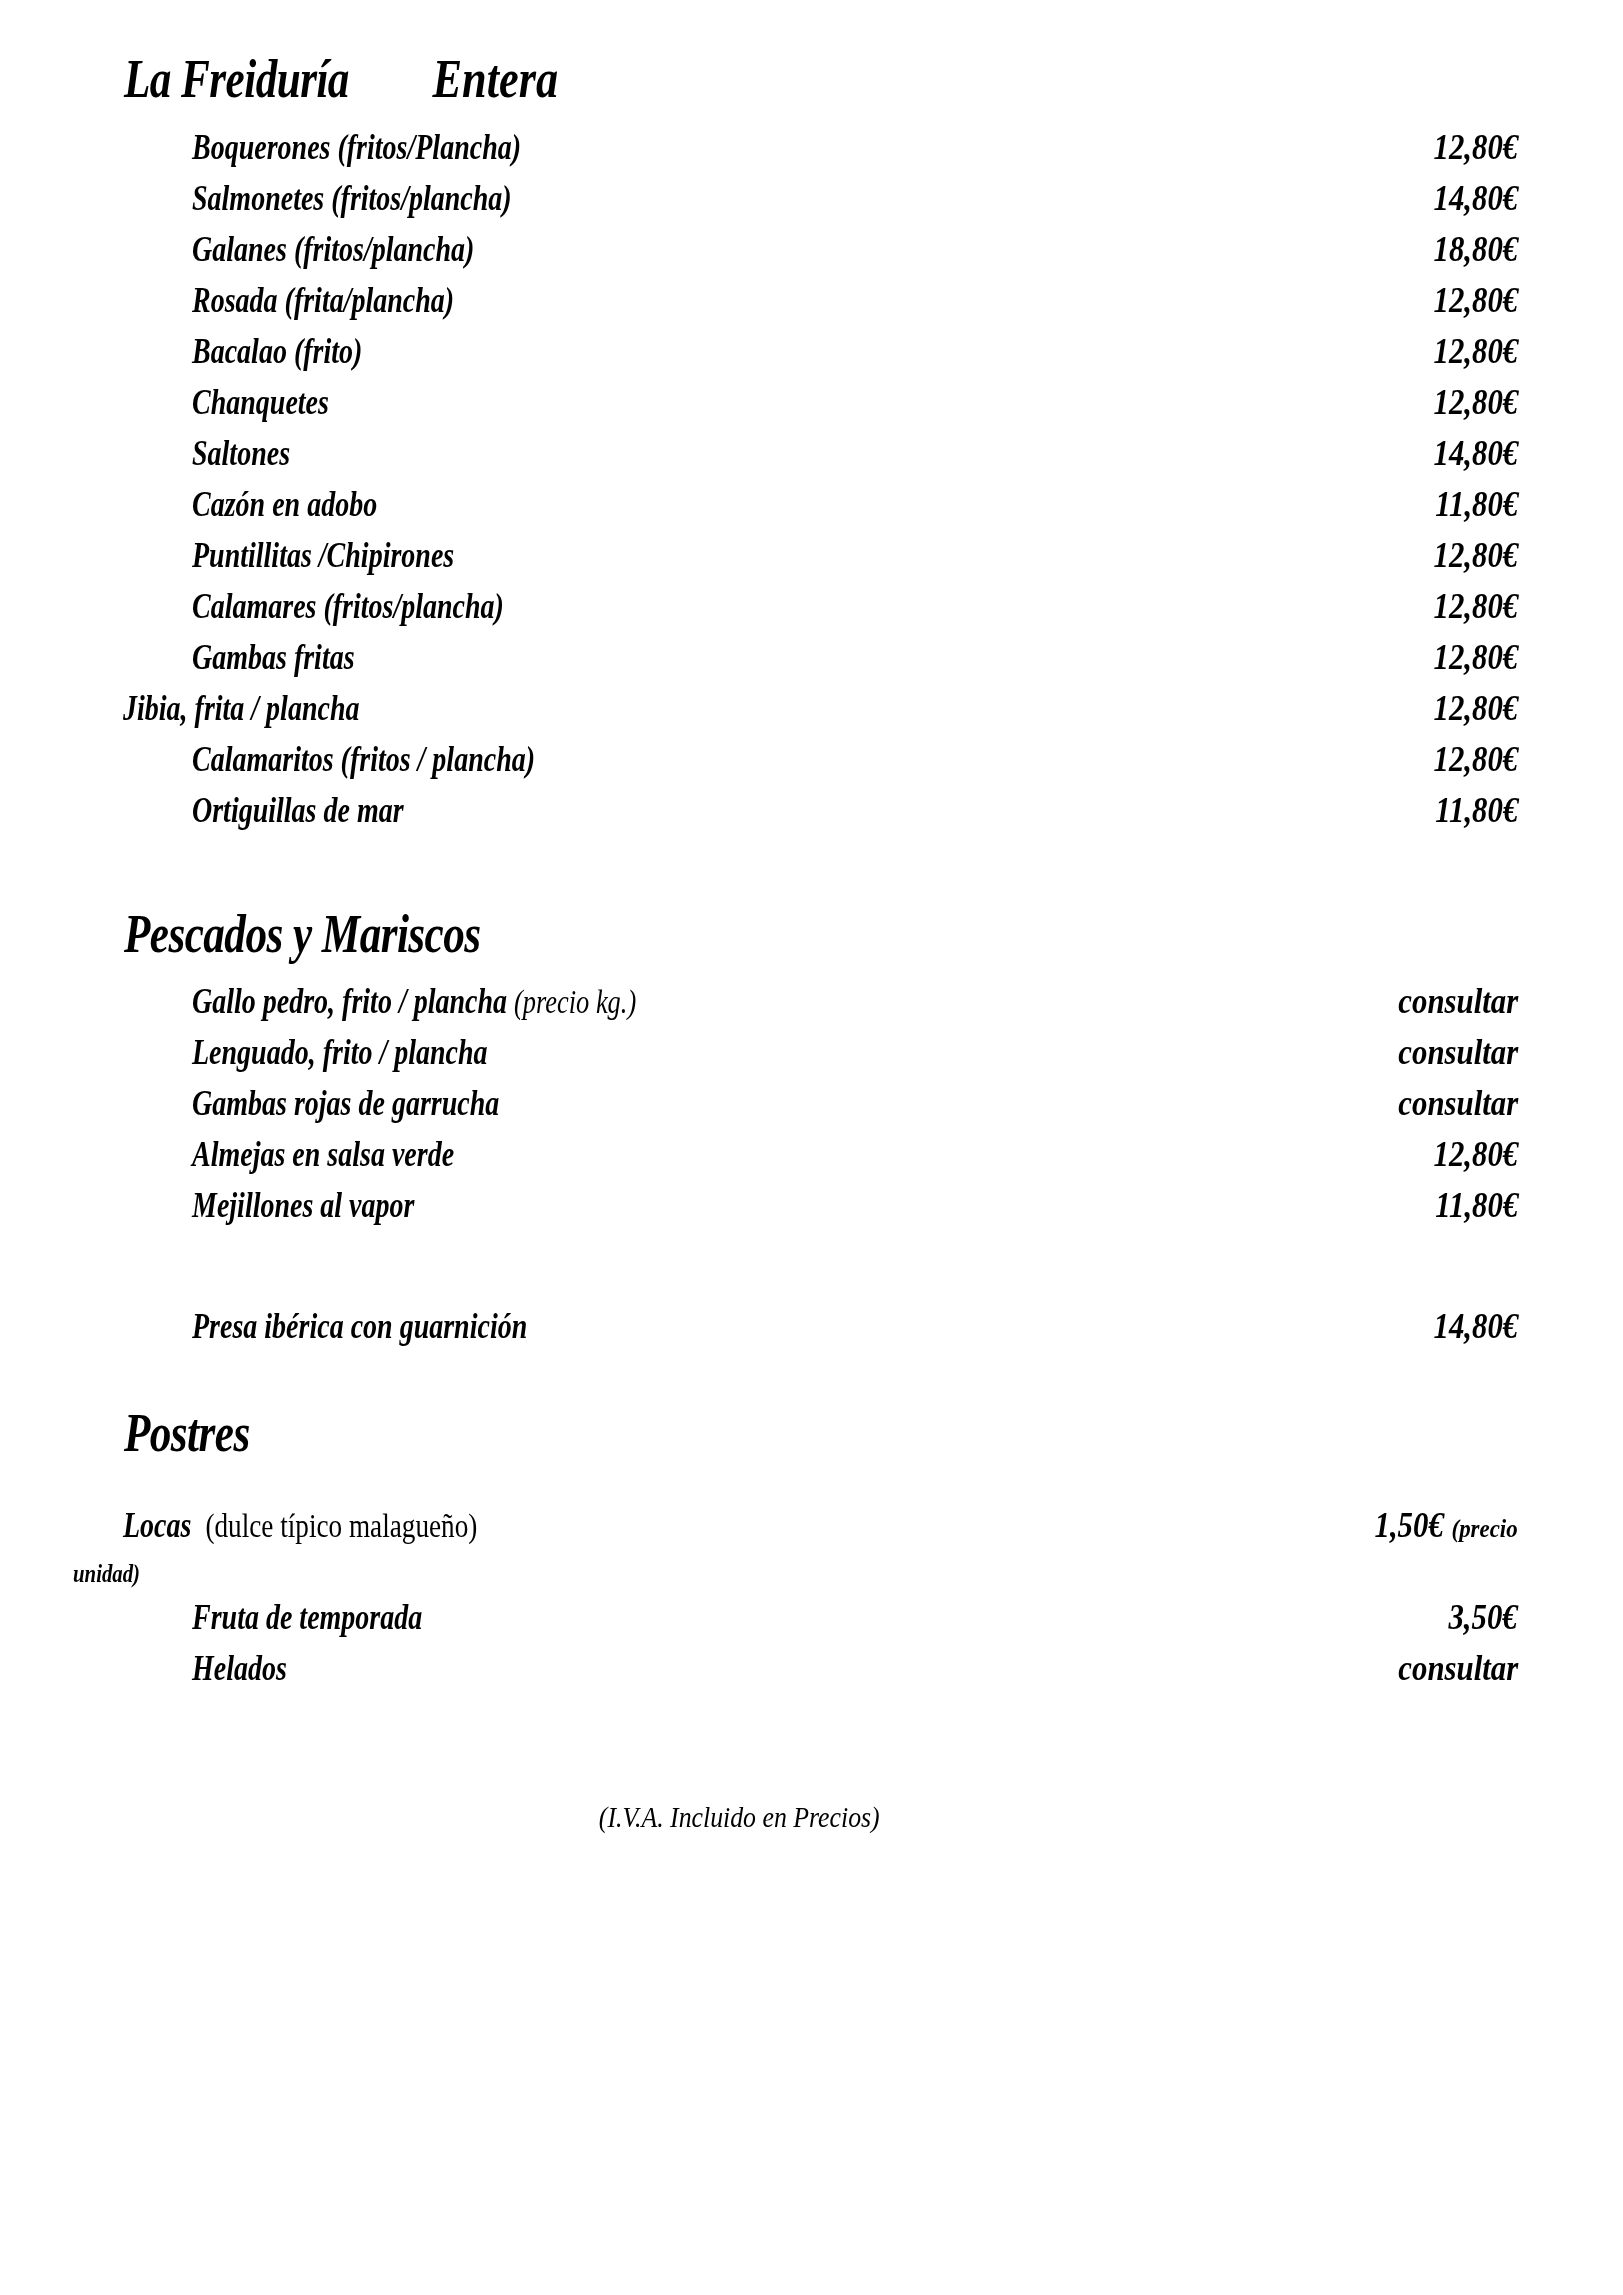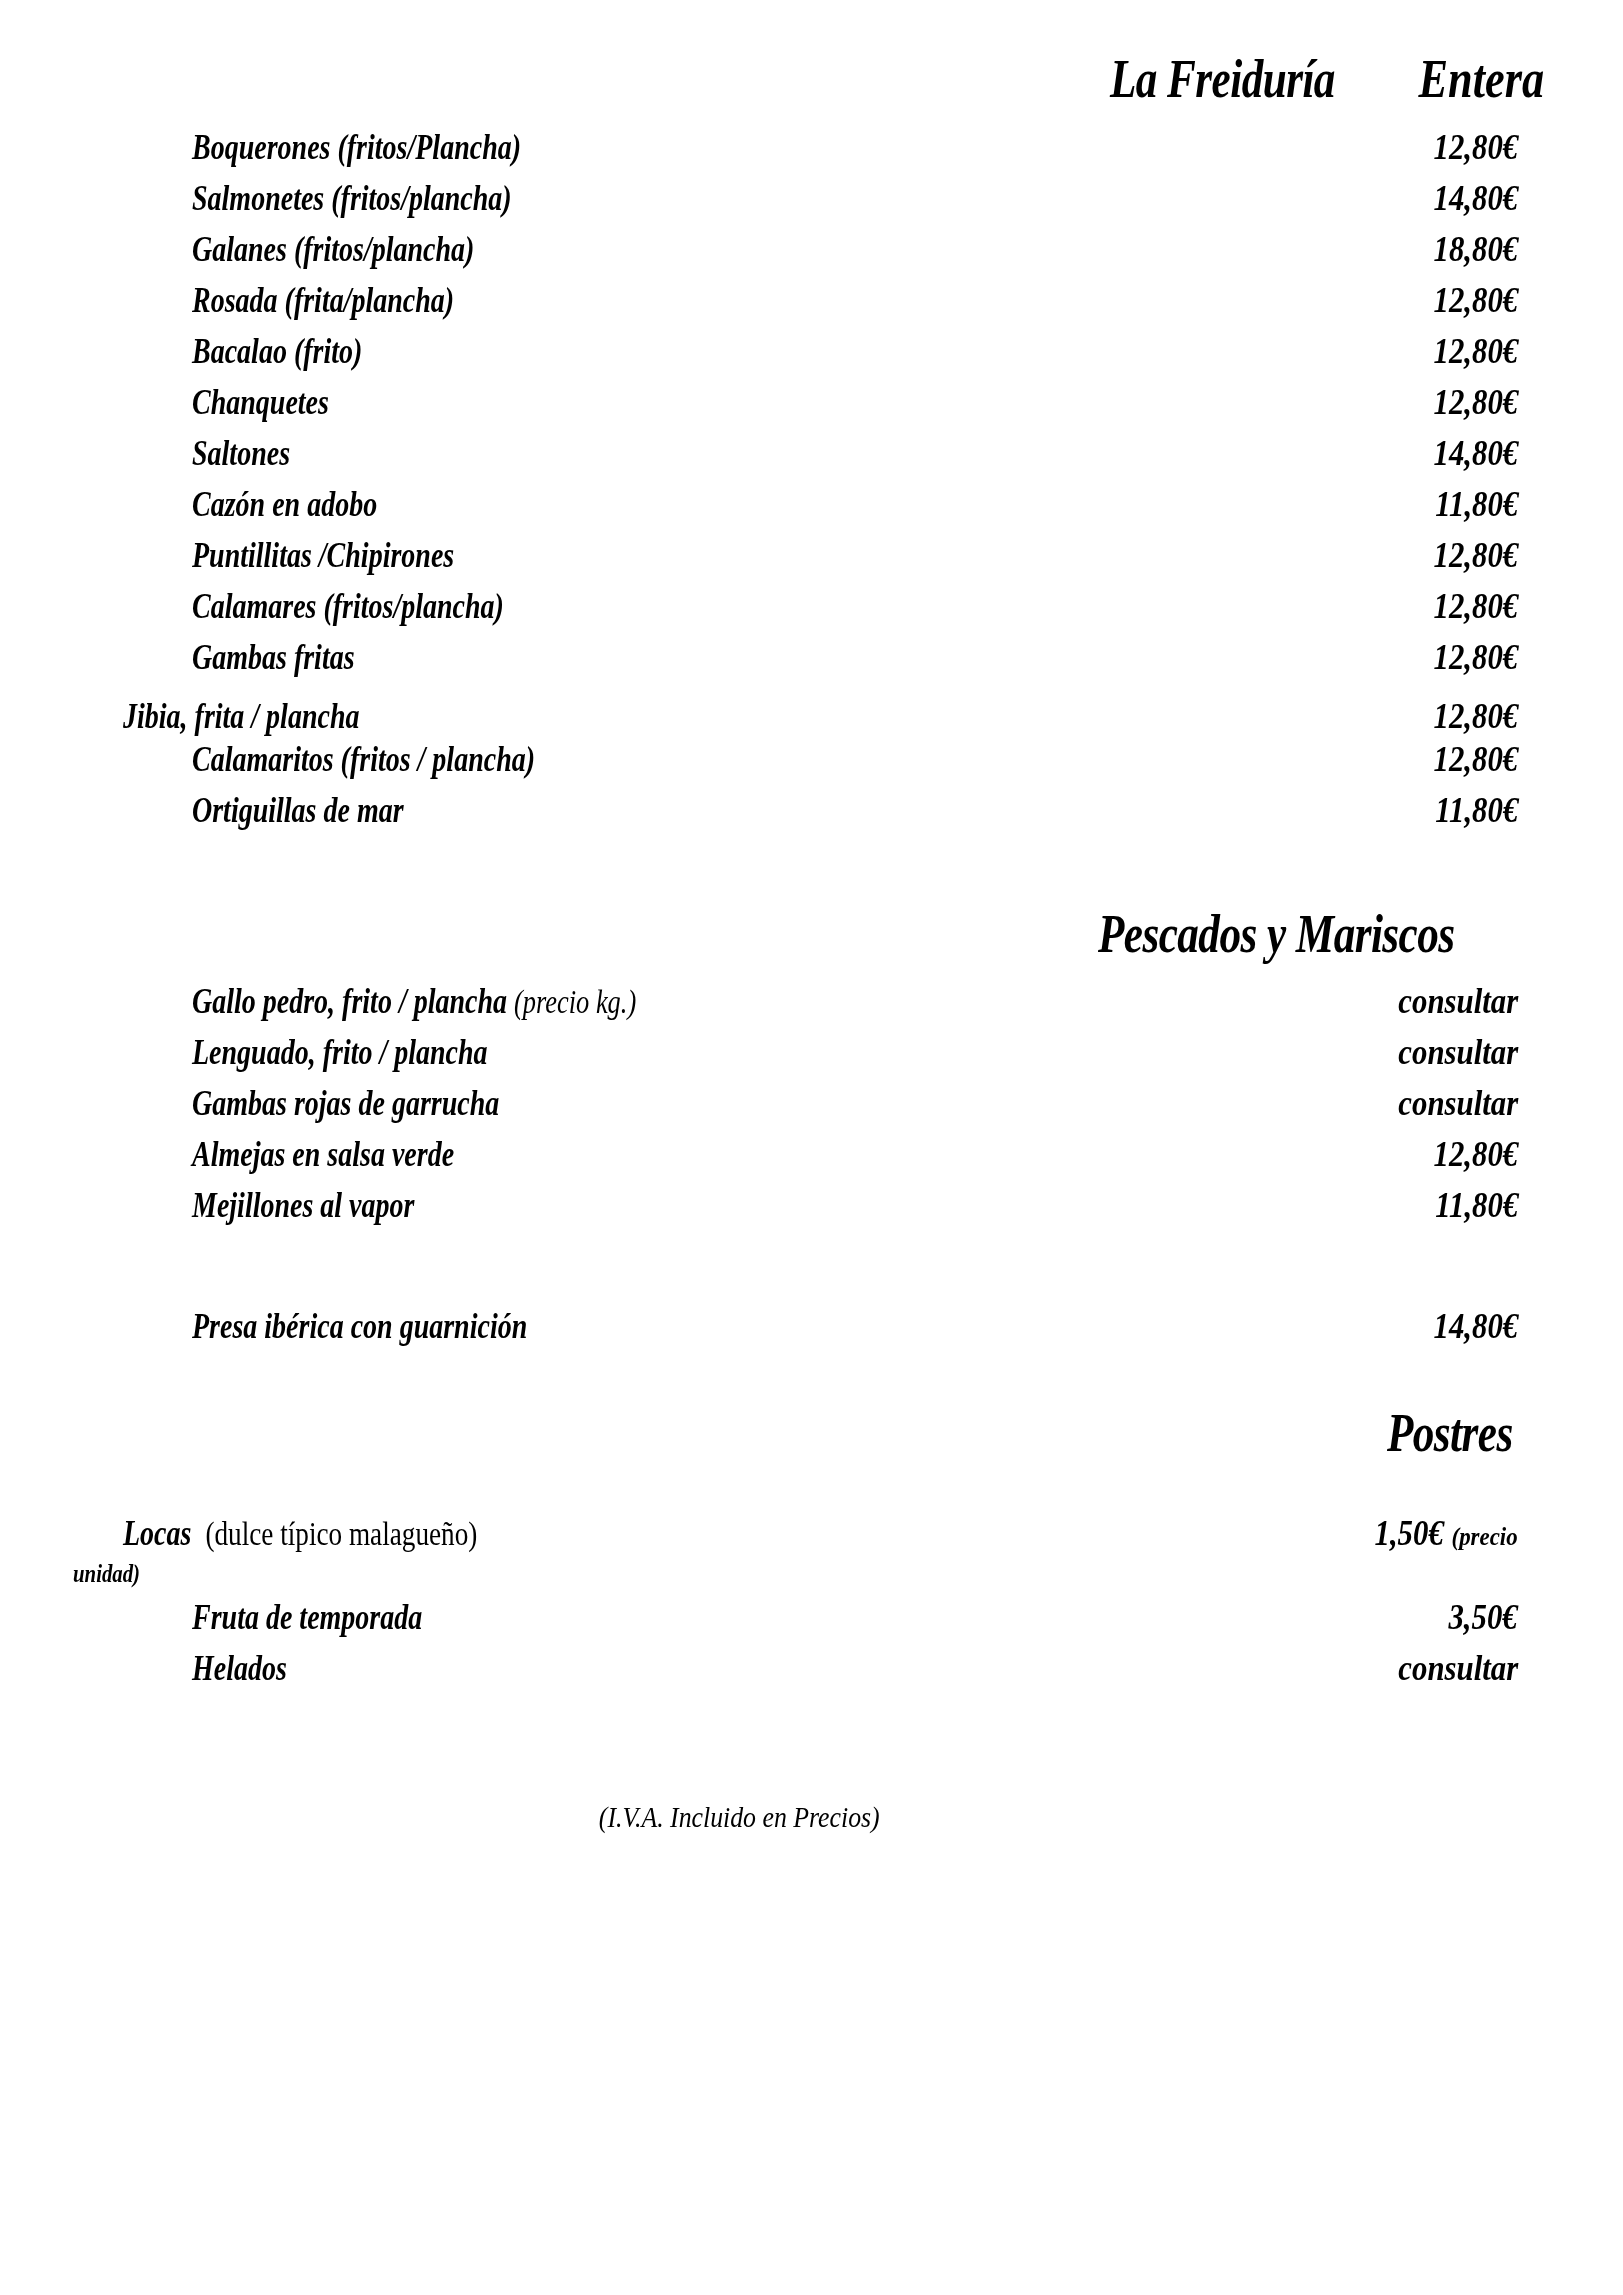--- a/index.html
+++ b/index.html
@@ -22,21 +22,21 @@
     background: #ffffff;
     box-sizing: border-box;
     padding: 0;
   }
 
   
   .section-head {
     position: relative;
     display: flex;
     align-items: baseline;
-    justify-content: flex-end;
+    justify-content: flex-start;
     padding: 0 79px 0 124px;
   }
   .section-title {
     font-family: "Liberation Serif", "DejaVu Serif", serif;
     font-weight: bold;
     font-style: italic;
     font-size: 54px;
     line-height: 1.0;
     letter-spacing: -0.7px;
     transform: scaleX(0.80);
@@ -81,21 +81,21 @@
     font-family: "Liberation Serif", "DejaVu Serif", serif;
     font-weight: bold;
     font-style: italic;
     font-size: 35px;
     line-height: 1.0;
     transform: scaleX(0.88);
     transform-origin: right center;
     white-space: nowrap;
   }
   
-  .row.nudge-left { padding-left: 91px; align-items: center; }
+  .row.nudge-left { padding-left: 91px; }
 
   
   .light-note {
     font-weight: normal;
     font-style: normal;
     font-family: "Liberation Serif", "DejaVu Serif", serif;
     font-size: 34px;
   }
   .light-note-i {
     font-weight: normal;

